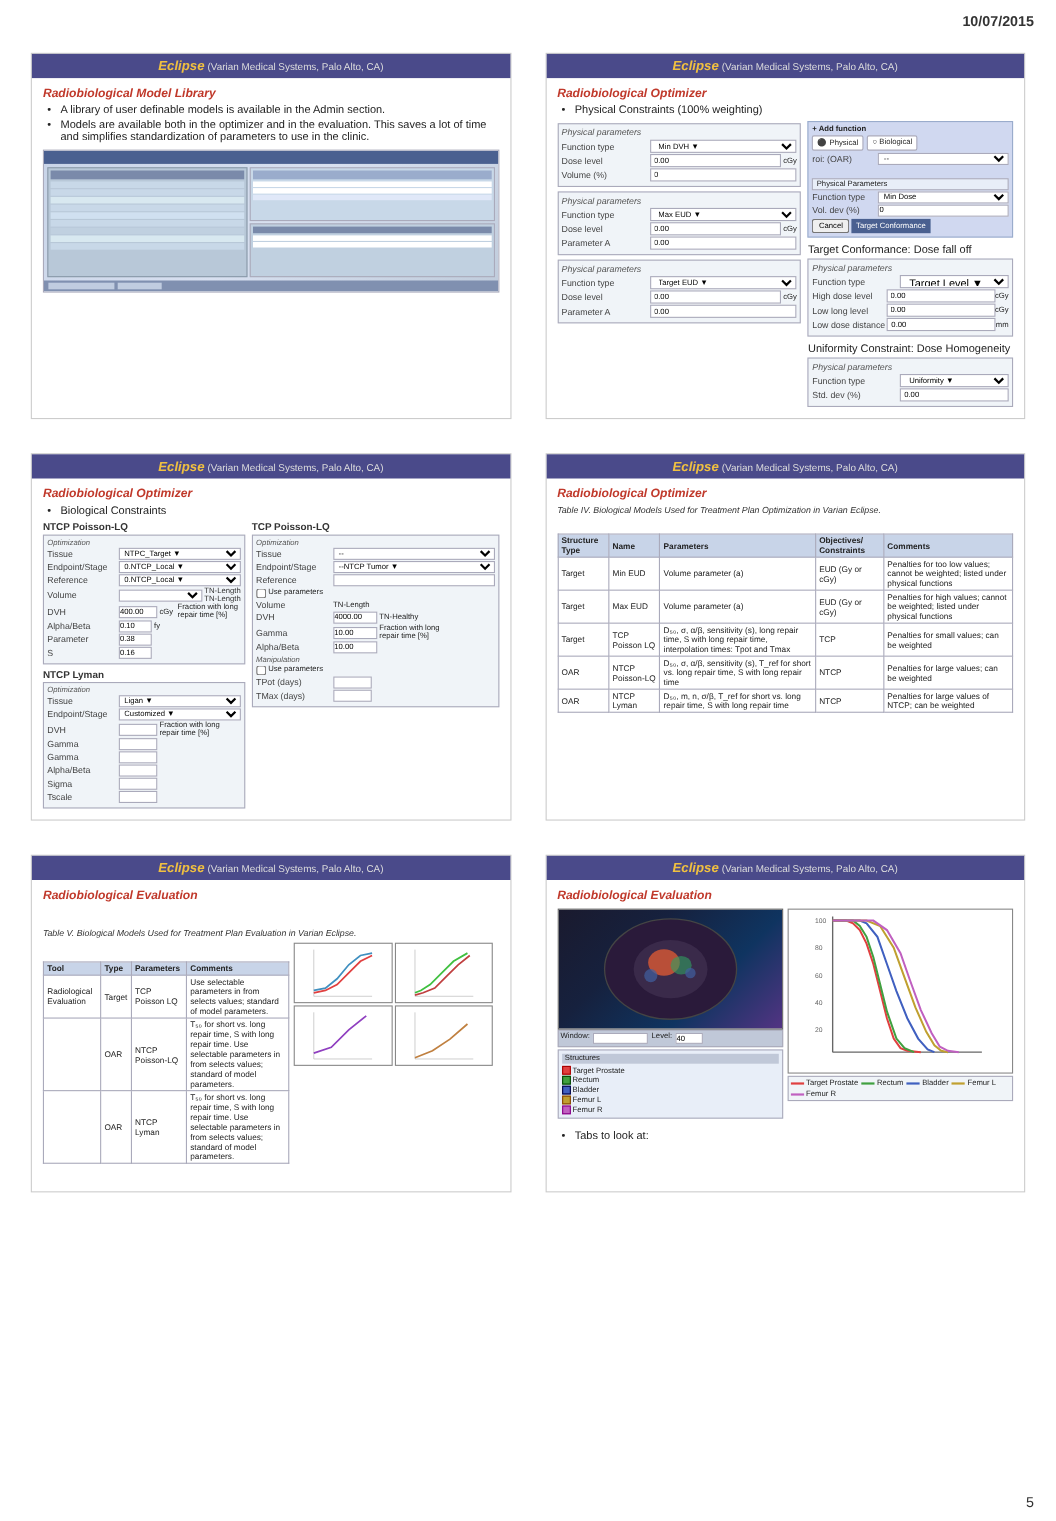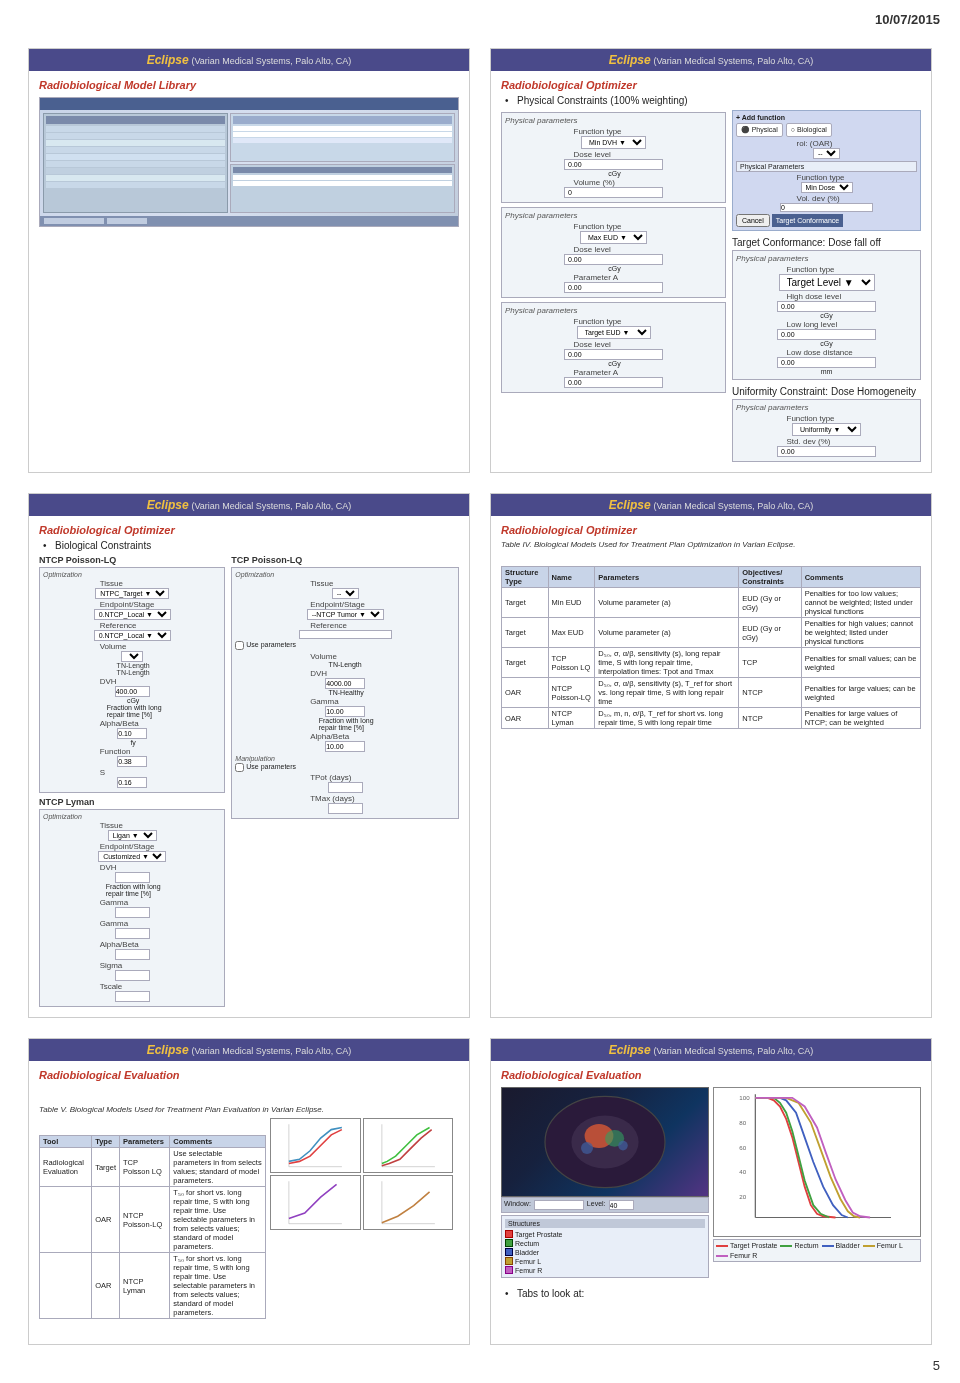--- a/index.html
+++ b/index.html
@@ -27,21 +27,21 @@
       position: absolute;
       bottom: 10px;
       right: 20px;
       font-size: 13px;
       color: #333;
     }
 
     .grid {
       display: grid;
       grid-template-columns: 1fr 1fr;
-      gap: 4px;
+      gap: 15px;
       padding: 40px 20px 20px 20px;
     }
 
     .panel {
       border: 1px solid #ccc;
       margin: 8px;
       padding: 0;
       background: #fff;
     }
 
@@ -144,21 +144,20 @@
       padding: 3px;
       margin: 2px 0;
       font-size: 8px;
     }
 
     .form-row {
       display: flex;
       align-items: center;
       margin: 1px 0;
       font-size: 8px;
-      flex-direction: column;
     }
 
     .form-label {
       width: 80px;
       color: #444;
     }
 
     .form-value {
       background: white;
       border: 1px solid #aab;
@@ -220,20 +219,24 @@
 
 <div class="grid">
 
   <div class="panel">
     <div class="panel-header">
       <span class="eclipse-title">Eclipse</span>
       <span class="eclipse-subtitle">(Varian Medical Systems, Palo Alto, CA)</span>
     </div>
     <div class="panel-body">
       <div class="section-title">Radiobiological Model Library</div>
+      <ul class="bullet-list">
+        <li>A library of user definable models is available in the Admin section.</li>
+        <li>Models are available both in the optimizer and in the evaluation. This saves a lot of time and simplifies standardization of parameters to use in the clinic.</li>
+      </ul>
       <div class="screenshot-placeholder fake-screenshot" style="height:130px; margin-top:6px;">
         <div class="fake-screen-inner">
           <div class="fake-screen-bar"></div>
           <div style="display:flex; gap:2px; padding:3px; flex:1;">
             <div style="width:45%; background:#b8c8d8; border:1px solid #8a9aaa; padding:2px;">
               <div style="background:#7a8aaa; height:8px; margin-bottom:2px;"></div>
               <div style="background:#c8d8e8; height:6px; margin-bottom:1px;"></div>
               <div style="background:#c8d8e8; height:6px; margin-bottom:1px;"></div>
               <div style="background:#d8e8f0; height:6px; margin-bottom:1px;"></div>
               <div style="background:#c8d8e8; height:6px; margin-bottom:1px;"></div>
@@ -334,21 +337,21 @@
 
         <div style="width:45%;">
 
           <div style="background:#d0d8f0; border:1px solid #9aaccc; padding:3px; margin-bottom:4px; font-size:8px;">
             <div style="font-size:7px; font-weight:bold; margin-bottom:2px;">+ Add function</div>
             <div style="display:flex; gap:3px;">
               <div style="background:white; border:1px solid #aab; padding:2px 4px; font-size:7px; border-radius:2px;">⚫ Physical</div>
               <div style="background:white; border:1px solid #aab; padding:2px 4px; font-size:7px; border-radius:2px;">○ Biological</div>
             </div>
             <div style="margin-top:2px; font-size:7px;">
-              <div class="form-row" style="margin-bottom:2px;">
+              <div class="form-row" style="margin-bottom:12px;">
                 <span class="form-label" style="width:60px;">roi: (OAR)</span>
                 <select style="font-size:7px; border:1px solid #aab; background:white; height:11px; flex:1;"><option>--</option></select>
               </div>
               <div style="background:#e8eef8; border:1px solid #aab; padding:1px 3px; font-size:7px; margin-top:1px;">Physical Parameters</div>
               <div class="form-row" style="margin-top:1px;">
                 <span class="form-label" style="width:60px;">Function type</span>
                 <select style="font-size:7px; border:1px solid #aab; background:white; height:11px; flex:1;"><option>Min Dose</option></select>
               </div>
               <div class="form-row">
                 <span class="form-label" style="width:60px;">Vol. dev (%)</span>
@@ -446,21 +449,21 @@
               <input value="400.00" style="font-size: 7px; border: 1px solid rgb(170, 170, 187); background: white; height: 11px; width: 35px;">
               <span style="font-size:7px; margin-left:2px;">cGy</span>
               <span style="font-size:7px; margin-left:4px;">Fraction with long<br>repair time [%]</span>
             </div>
             <div class="form-row">
               <span class="form-label" style="width:65px;">Alpha/Beta</span>
               <input value="0.10" style="font-size: 7px; border: 1px solid rgb(170, 170, 187); background: white; height: 11px; width: 30px;">
               <span style="font-size:7px; margin-left:2px;">fy</span>
             </div>
             <div class="form-row">
-              <span class="form-label" style="width:65px;">Function</span>
+              <span class="form-label" style="width:65px;">Parameter</span>
               <input value="0.38" style="font-size: 7px; border: 1px solid rgb(170, 170, 187); background: white; height: 11px; width: 30px;">
             </div>
             <div class="form-row">
               <span class="form-label" style="width:65px;">S</span>
               <input value="0.16" style="font-size: 7px; border: 1px solid rgb(170, 170, 187); background: white; height: 11px; width: 30px;">
             </div>
           </div>
 
           <div style="font-size:9px; font-weight:bold; color:#333; margin: 4px 0 2px;">NTCP Lyman</div>
           <div class="form-like">

